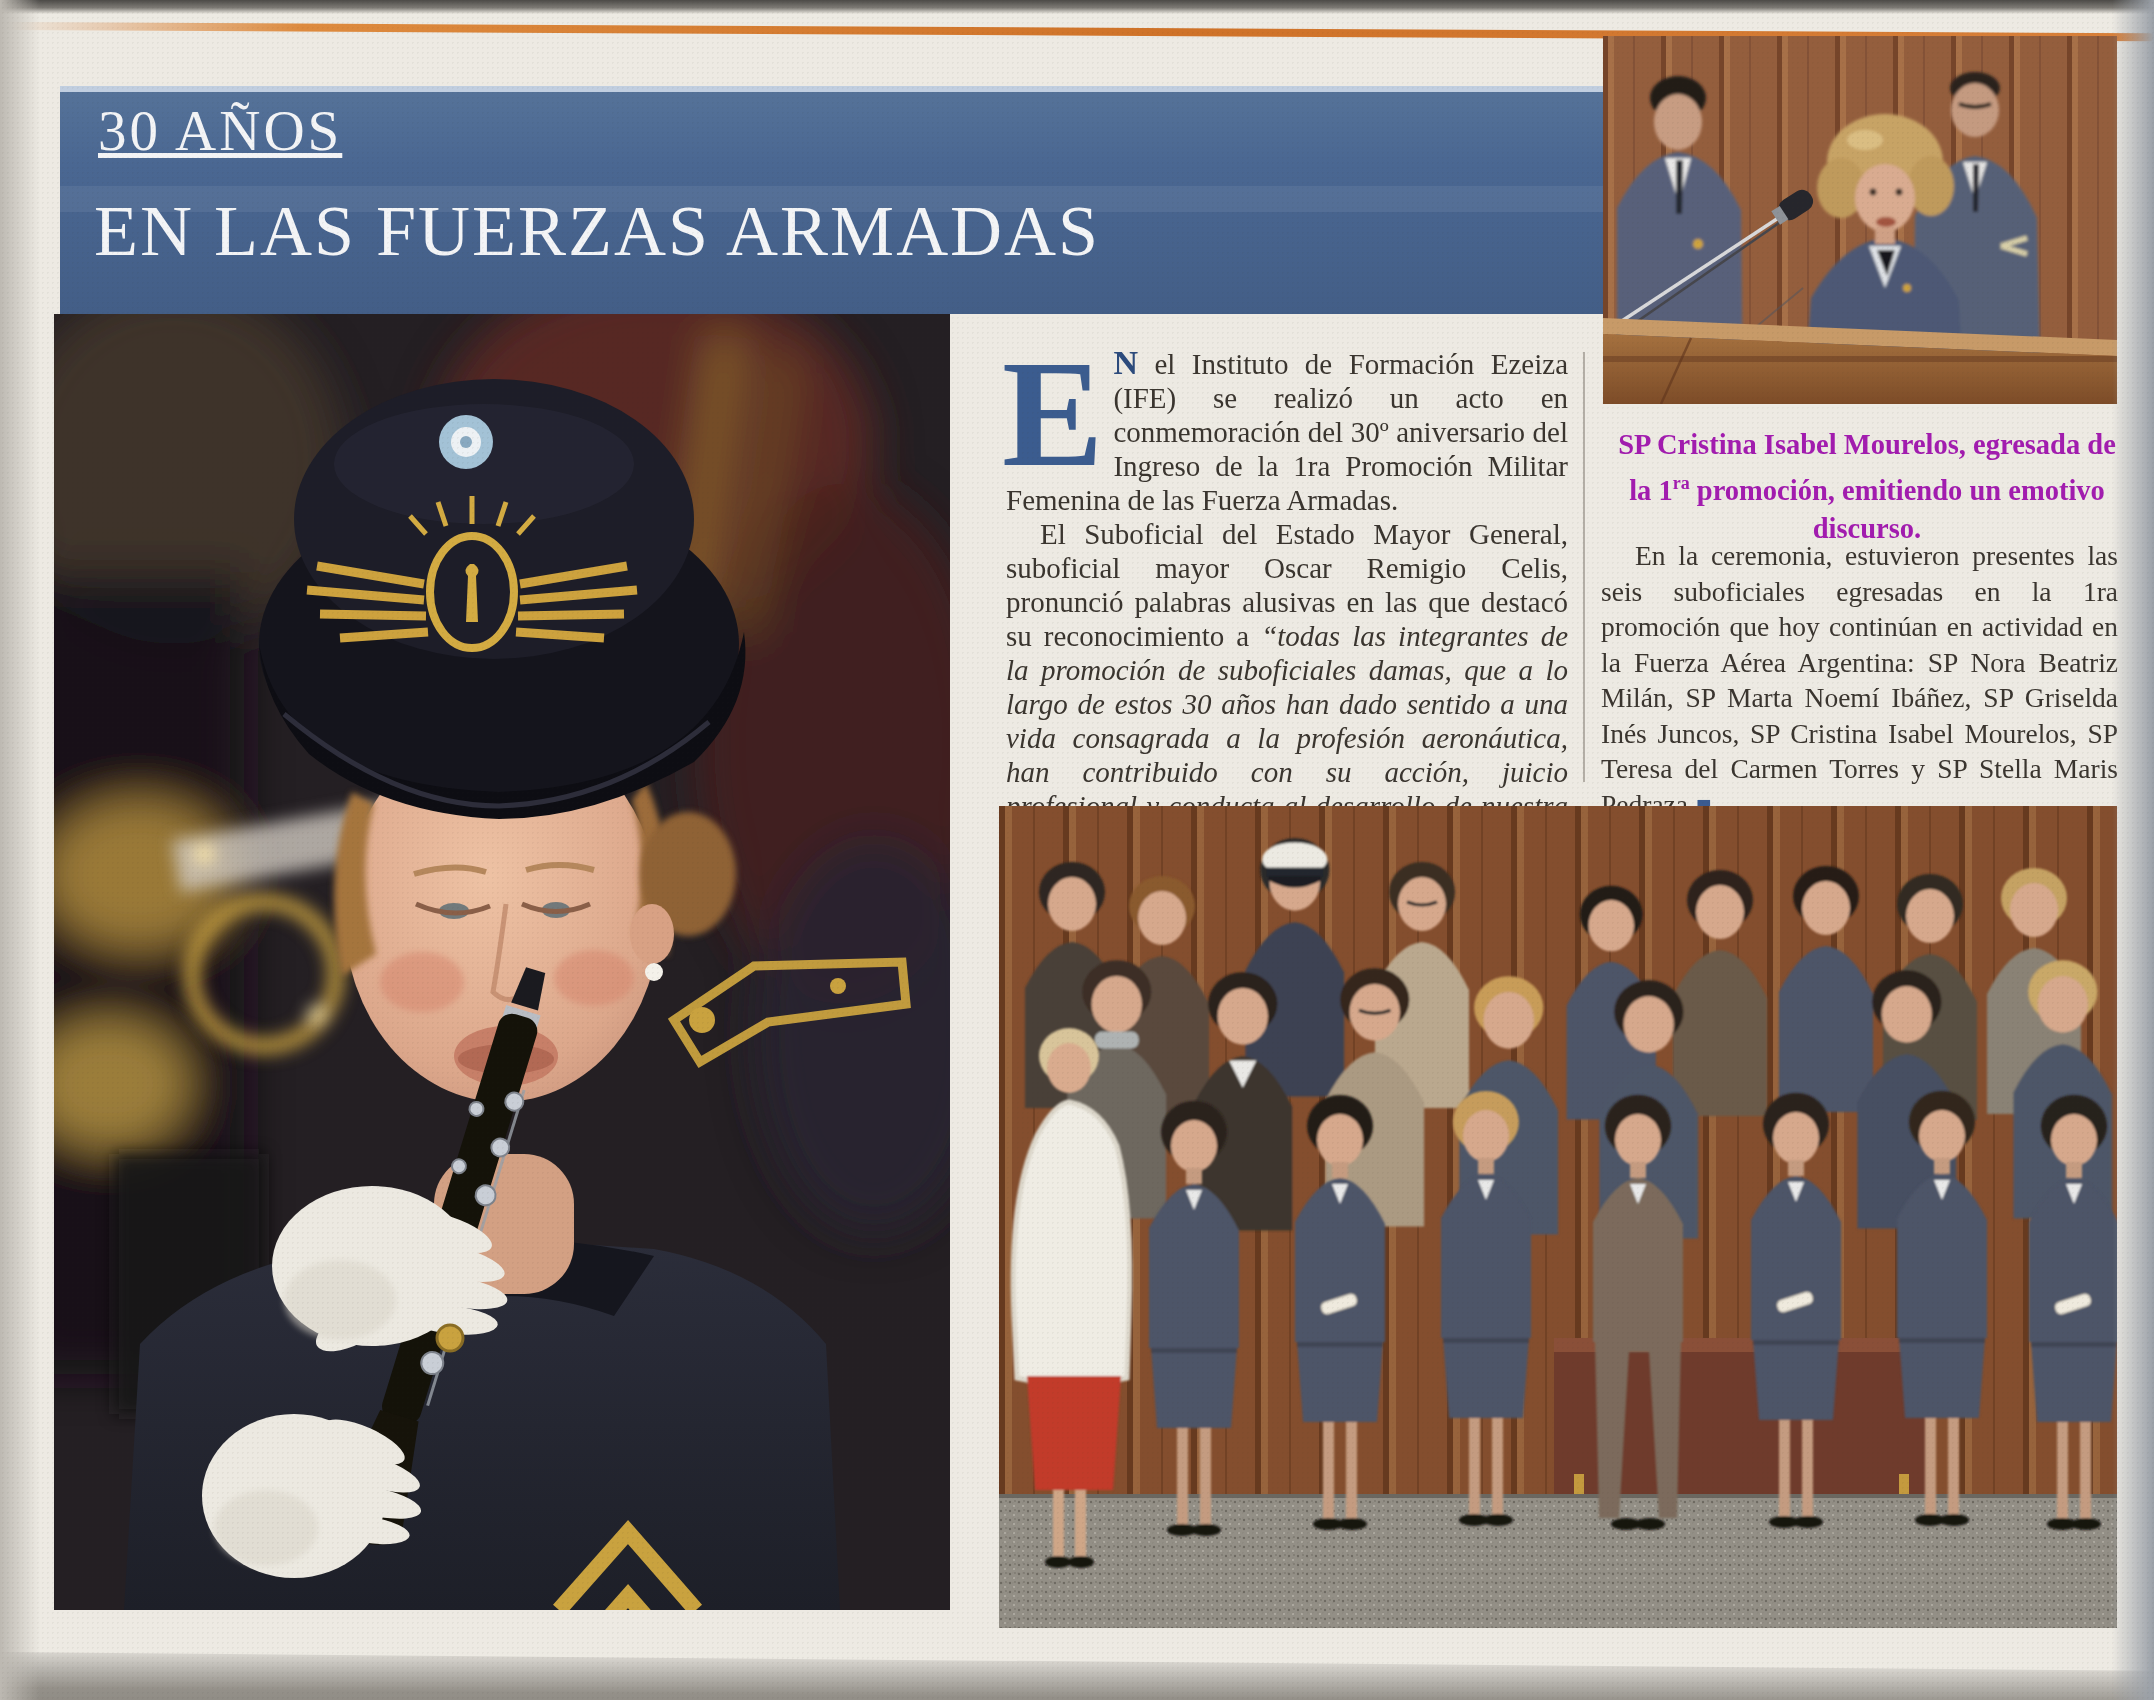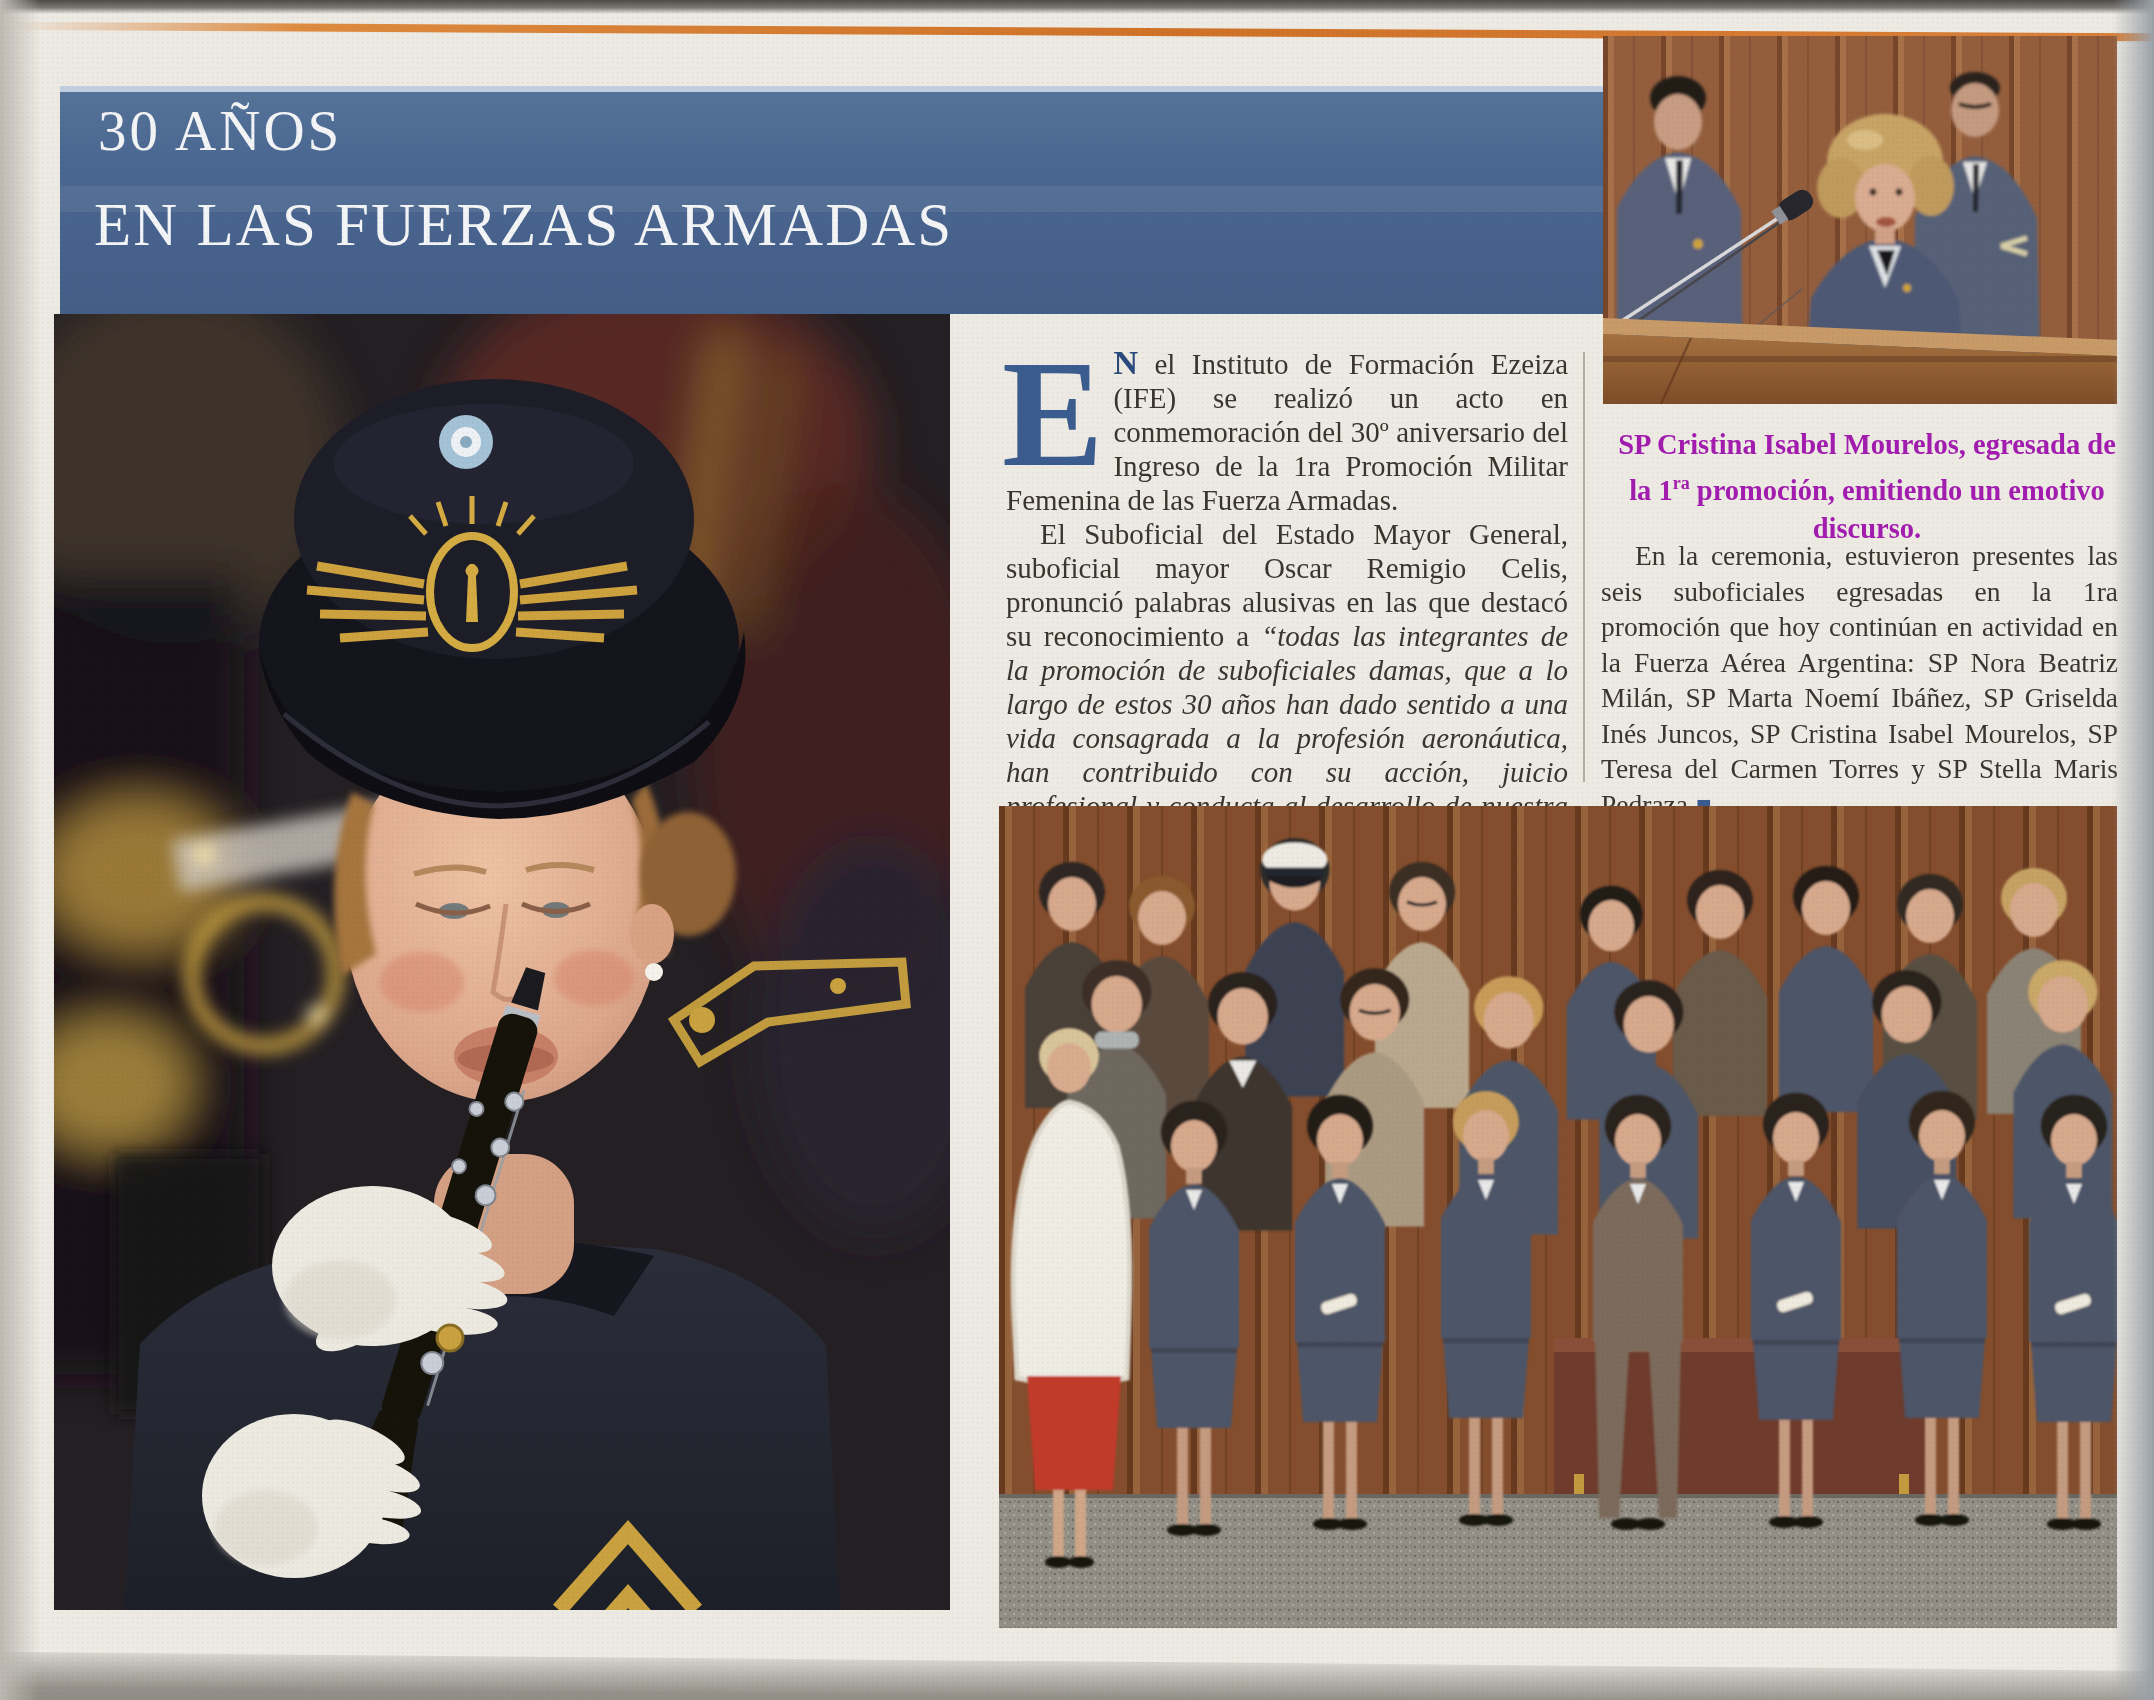--- a/index.html
+++ b/index.html
@@ -18,24 +18,24 @@
   .orange-rule{position:absolute;left:0;top:22px;width:2154px;height:8px;
     transform:rotate(0.3deg);transform-origin:left center;border-radius:4px;
     background:linear-gradient(90deg,rgba(217,129,58,0) 0%,rgba(217,129,58,.3) 5%,#dd8a3e 14%,#cf7228 55%,#d8803a 100%);}
   
   .banner{position:absolute;left:60px;top:86px;width:1546px;height:228px;
     background:linear-gradient(180deg,#567399 0%,#4a6792 35%,#435e87 100%);}
   .banner::before{content:"";position:absolute;left:0;top:0;width:100%;height:6px;
     background:rgba(230,238,248,.75);}
   .banner::after{content:"";position:absolute;left:0;top:44%;width:100%;height:26px;
     background:rgba(255,255,255,.07);}
-  .t1{position:absolute;left:38px;top:12px;display:flex;align-items:baseline;gap:20px;color:#f3f4f6;white-space:nowrap;}
+  .t1{position:absolute;left:38px;top:12px;display:flex;align-items:baseline;gap:20px;color:#f3f4f6;white-space:nowrap;text-decoration:underline;}
   .t-small{font-size:57px;letter-spacing:3px;}
   .t-large{font-size:88px;letter-spacing:5px;}
-  .t2{position:absolute;left:34px;top:104px;font-size:61px;letter-spacing:2px;color:#f3f4f6;white-space:nowrap;}
+  .t2{position:absolute;left:34px;top:104px;font-size:72px;letter-spacing:2px;color:#f3f4f6;white-space:nowrap;}
   
   .ph{position:absolute;display:block;}
   .ph-clar{left:54px;top:314px;width:896px;height:1296px;}
   .ph-pod{left:1603px;top:36px;width:514px;height:368px;}
   .ph-grp{left:999px;top:806px;width:1118px;height:822px;}
   
   .midcol{position:absolute;left:1006px;top:346px;width:562px;color:#3a352f;
     font-size:29px;line-height:34px;text-align:justify;}
   .midcol p{margin:0;}
   .midcol .p2{text-indent:34px;}

